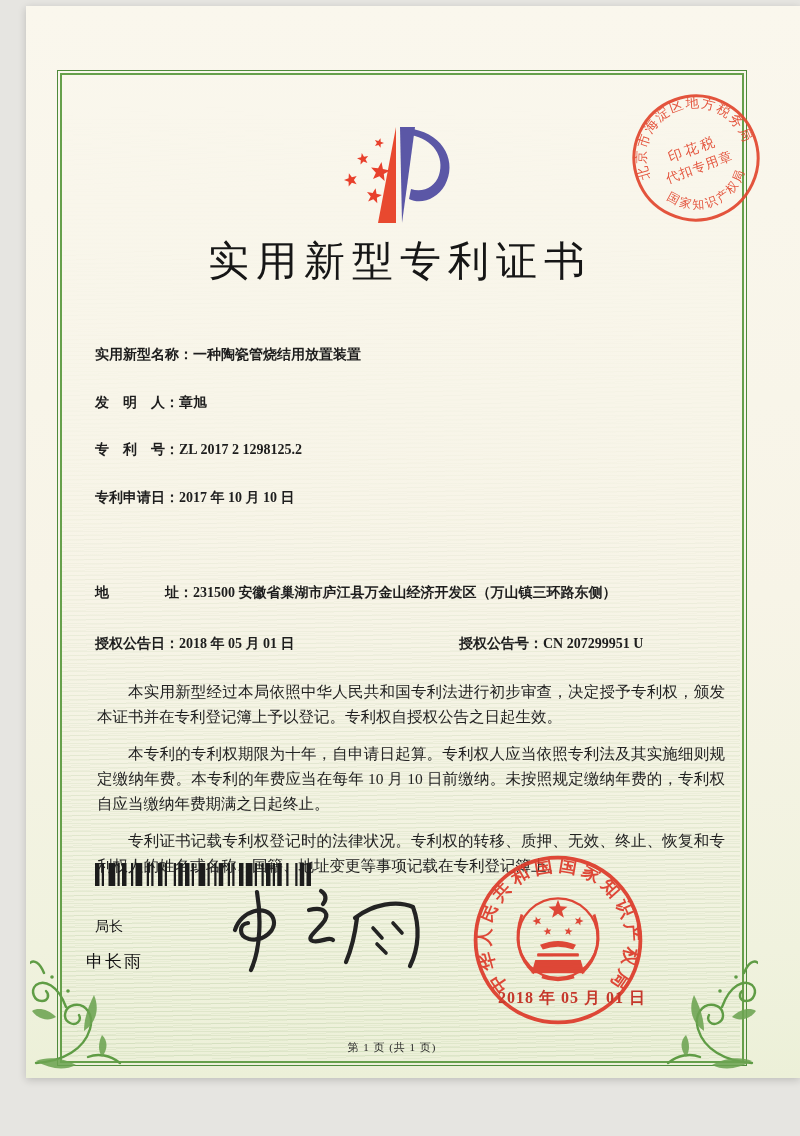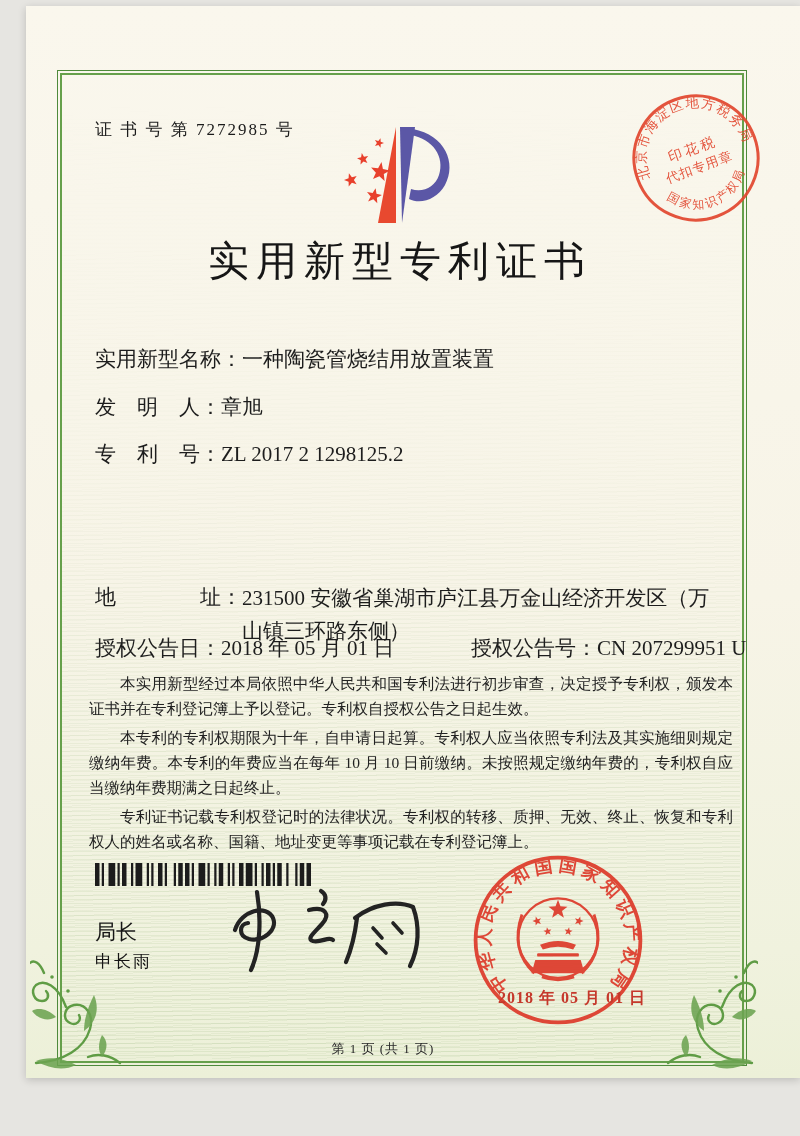--- a/index.html
+++ b/index.html
@@ -28,40 +28,40 @@
     -webkit-mask-image:linear-gradient(180deg,rgba(0,0,0,0) 0%,rgba(0,0,0,.12) 38%,rgba(0,0,0,.55) 68%,rgba(0,0,0,.85) 100%);
     mask-image:linear-gradient(180deg,rgba(0,0,0,0) 0%,rgba(0,0,0,.12) 38%,rgba(0,0,0,.55) 68%,rgba(0,0,0,.85) 100%);
   }
   .certno{position:absolute;left:69px;top:112px;font-size:17px;letter-spacing:2px;color:#1b1b1b;}
   .taxseal{position:absolute;left:595px;top:77px;width:150px;height:150px;opacity:.92;}
   .logo{position:absolute;left:307px;top:117px;width:130px;height:108px;}
   .title{
     position:absolute;left:0;width:748px;top:228px;text-align:center;
     font-size:41px;font-weight:400;letter-spacing:7px;color:#161616;
   }
-  .fieldrow{position:absolute;left:69px;font-size:21px;line-height:1.5;white-space:nowrap;}
+  .fieldrow{position:absolute;left:69px;font-size:14px;line-height:1.5;white-space:nowrap;font-weight:bold;}
   .fieldrow .label{color:#1d1d1d;}
   .fieldrow .value{color:#1d1d1d;}
   .row-addr .value{display:inline-block;white-space:normal;width:478px;vertical-align:top;line-height:1.55;}
-  .grant-no-group{position:absolute;left:376px;top:0;white-space:nowrap;}
+  .grant-no-group{position:absolute;left:364px;top:0;white-space:nowrap;}
   .paras{
     position:absolute;left:59px;top:661px;width:652px;
     font-size:15.5px;line-height:25px;text-align:justify;color:#222;
   }
-  .paras p{margin:4px;text-indent:2em;}
+  .paras p{margin:12px;text-indent:2em;}
   .barcode{position:absolute;left:69px;top:857px;width:216px;height:23px;}
-  .signer-role{position:absolute;left:69px;top:912px;font-family:Liberation Serif, serif;font-size:21px;color:#151515;}
-  .signer-name{position:absolute;left:69px;top:944px;font-family:"Liberation Sans","DejaVu Sans",sans-serif;font-size:17px;color:#151515;letter-spacing:2px;}
+  .signer-role{position:absolute;left:69px;top:912px;font-family:Liberation Serif, serif;font-size:14px;color:#151515;}
+  .signer-name{position:absolute;left:60px;top:944px;font-family:"Liberation Sans","DejaVu Sans",sans-serif;font-size:17px;color:#151515;letter-spacing:2px;}
   .signature{position:absolute;left:179px;top:880px;width:235px;height:88px;}
   .bigseal{position:absolute;left:442px;top:844px;width:180px;height:180px;opacity:.93;}
   .sealdate{
     position:absolute;left:472px;top:982px;width:170px;font-size:16px;color:#c5382b;
     letter-spacing:1px;font-weight:700;z-index:5;white-space:nowrap;
   }
-  .footer{position:absolute;left:8px;width:698px;top:1034px;text-align:center;font-size:13px;color:#2a2a2a;letter-spacing:1px;}
+  .footer{position:absolute;left:17px;width:698px;top:1034px;text-align:center;font-size:11px;color:#2a2a2a;letter-spacing:1px;}
   .orn{position:absolute;width:118px;height:125px;}
   .orn-br{left:614px;top:939px;}
   .orn-bl{left:4px;top:939px;transform:scaleX(-1);}
 </style>
 </head>
 <body>
 
 <div id="stage">
   <div class="paper">
 
@@ -96,21 +96,20 @@
       <g fill="#6ca351" fill-opacity="0.88" stroke="none">
         <path d="M112,116 C98,124 84,126 72,120 C84,113 100,111 112,116 Z"></path>
         <path d="M64,86 C52,78 48,64 54,50 C60,62 64,74 64,86 Z"></path>
         <path d="M92,72 C100,64 110,62 116,66 C110,74 100,77 92,72 Z"></path>
         <path d="M46,112 C40,104 40,96 46,90 C50,98 50,106 46,112 Z"></path>
       </g>
       <circle cx="80" cy="46" r="1.8" fill="#5f9c45"></circle>
       <circle cx="96" cy="32" r="1.8" fill="#5f9c45"></circle>
     </svg>
 
-    <div class="certno">证 书 号 第 7272985 号</div>
 
     <svg class="taxseal" viewBox="0 0 150 150">
       <defs>
         <path id="taxArcTop" d="M 30,96 A 50,50 0 1 1 120,96"></path>
         <path id="taxArcBot" d="M 34,104 A 50,50 0 0 0 116,104"></path>
       </defs>
       <g transform="rotate(-20 75 75)" fill="#e2472f">
         <circle cx="75" cy="75" r="62" fill="none" stroke="#e2472f" stroke-width="3"></circle>
         <text font-size="13.5" letter-spacing="1.5">
           <textPath href="#taxArcTop" startOffset="50%" text-anchor="middle">北京市海淀区地方税务局</textPath>
@@ -139,20 +138,23 @@
     <div class="title">实用新型专利证书</div>
 
     <div class="fieldrow" style="top:338px">
       <span class="label">实用新型名称：</span><span class="value">一种陶瓷管烧结用放置装置</span>
     </div>
     <div class="fieldrow" style="top:386px">
       <span class="label">发　明　人：</span><span class="value">章旭</span>
     </div>
     <div class="fieldrow" style="top:433px">
       <span class="label">专　利　号：</span><span class="value">ZL 2017 2 1298125.2</span>
+    </div>
+    <div class="fieldrow" style="top:481px">
+      <span class="label">专利申请日：</span><span class="value">2017 年 10 月 10 日</span>
     </div>
     <div class="fieldrow row-addr" style="top:576px">
       <span class="label">地　　　　址：</span><span class="value">231500 安徽省巢湖市庐江县万金山经济开发区（万山镇三环路东侧）</span>
     </div>
     <div class="fieldrow" style="top:627px">
       <span class="label">授权公告日：</span><span class="value">2018 年 05 月 01 日</span>
       <span class="grant-no-group">
         <span class="label">授权公告号：</span><span class="value">CN 207299951 U</span>
       </span>
     </div>

